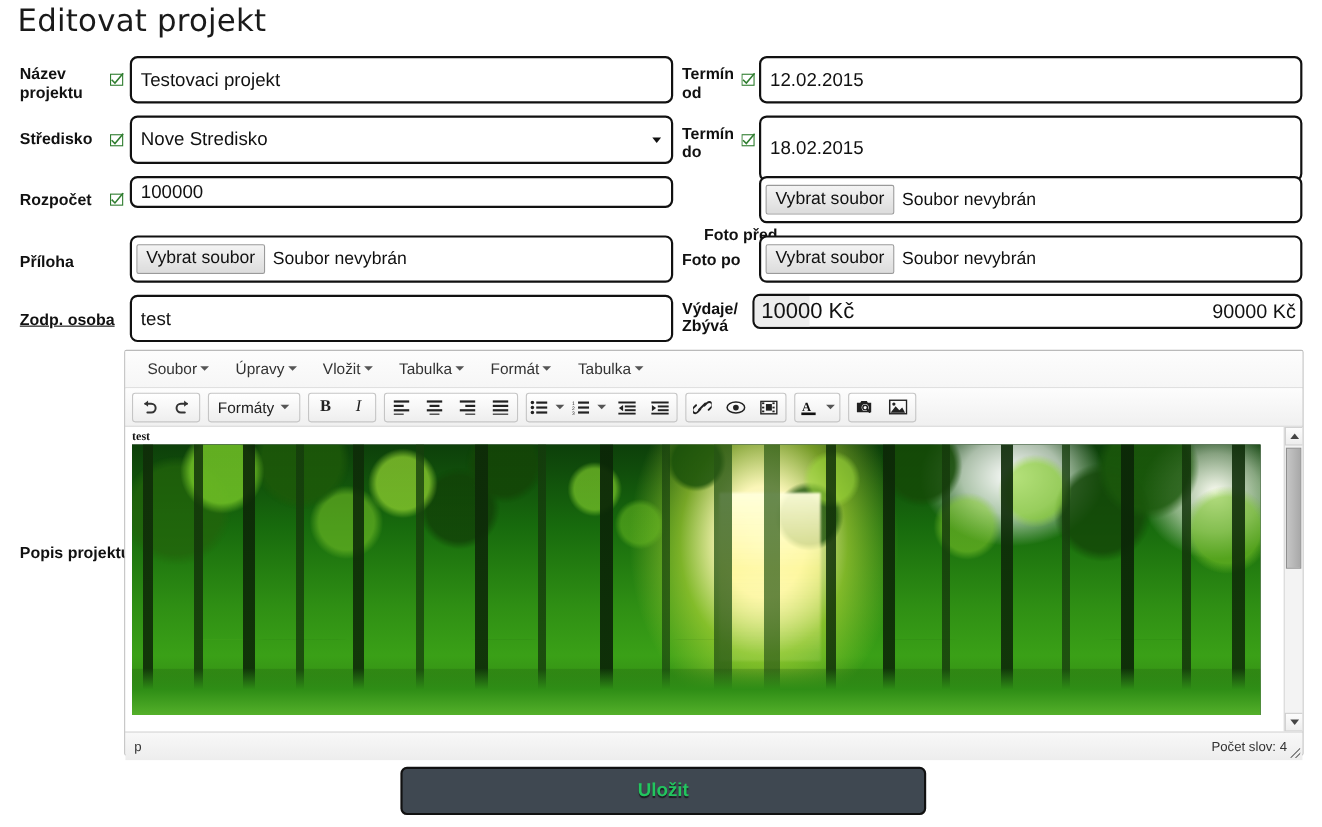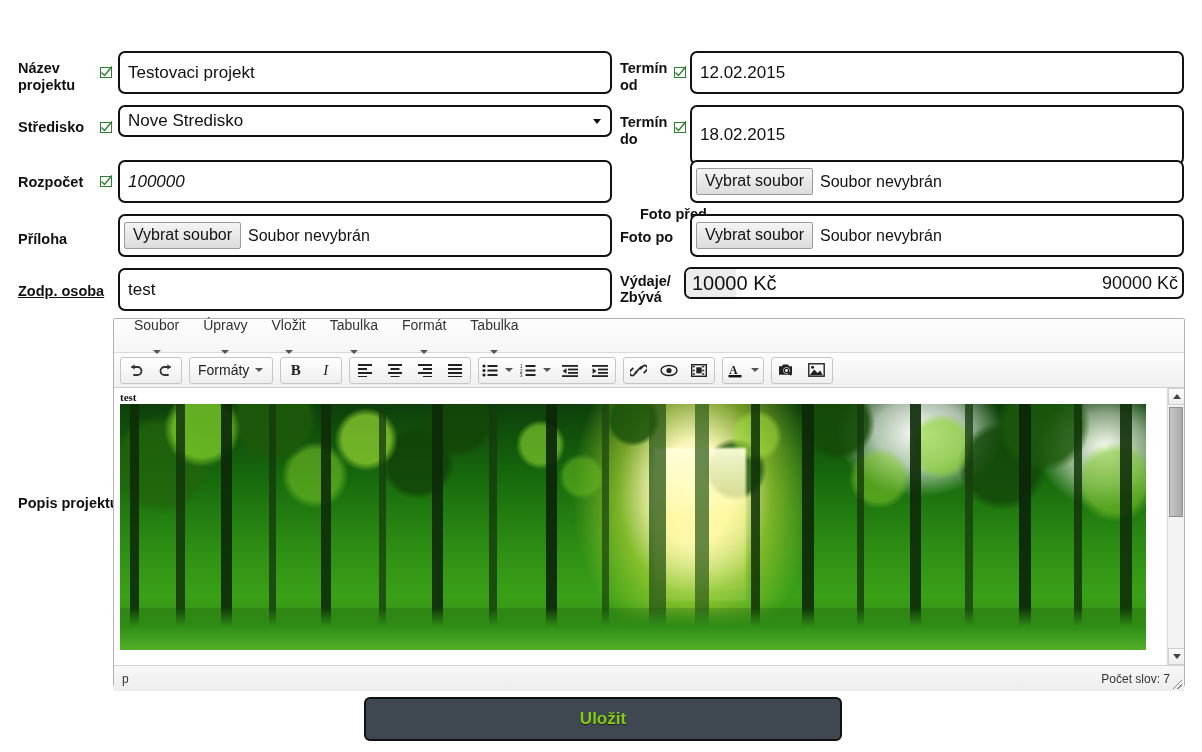--- a/index.html
+++ b/index.html
@@ -109,24 +109,23 @@
     height: 34px;
     background: linear-gradient(#fdfdfd,#f6f6f6);
     border-bottom: 1px solid #d9d9d9;
     display: flex; align-items: center;
     padding-left: 9px;
   }
   .mce-menuitem {
     font-size: 14px; color: #333;
     padding: 3px 11px 4px 11px;
     margin-right: 2px;
-    display: flex; align-items: center; gap: 17px;
+    display: flex; align-items: center; gap: 3px;
     border-radius: 3px;
     white-space: nowrap;
-    flex-direction: column;
   }
   .mini-caret {
     width: 0; height: 0;
     border-left: 4px solid transparent;
     border-right: 4px solid transparent;
     border-top: 4px solid #555;
     display: inline-block;
   }
   .mce-toolbar {
     height: 35px;
@@ -276,31 +275,32 @@
       linear-gradient(135deg, rgba(0,0,0,0) 45%, #888 45%, #888 55%, rgba(0,0,0,0) 55%),
       linear-gradient(135deg, rgba(0,0,0,0) 70%, #888 70%, #888 80%, rgba(0,0,0,0) 80%);
   }
 
   
   .savebtn {
     position: absolute;
     border: 2px solid #111;
     border-radius: 6px;
     background: #3f4851;
-    color: #84cc16;
+    color: #22c55e;
     font-size: 17px; font-weight: bold;
     display: flex; align-items: center; justify-content: center;
     text-shadow: 0 1px 1px rgba(0,0,0,0.6);
   }
 </style>
 </head>
 <body>
 
 <div id="page">
 
+  <div class="page-title">Editovat projekt</div>
 
   <div class="lbl" style="left:18px; top:60px; width:80px;">
     <span>Název projektu</span>
   </div>
   <span class="chk" style="left:100px; top:66px;">
     <svg width="13" height="13" viewBox="0 0 13 13">
         <rect x="0.5" y="1.5" width="11" height="10" fill="none" stroke="#2f7d2f" stroke-width="1"></rect>
         <path d="M1.5 6.5 L4.5 9.5 L12 0.5" fill="none" stroke="#2f7d2f" stroke-width="1.4"></path>
       </svg>
   </span>
@@ -310,35 +310,35 @@
 
   <div class="lbl" style="left:18px; top:119px;">
     <span>Středisko</span>
   </div>
   <span class="chk" style="left:100px; top:121px;">
     <svg width="13" height="13" viewBox="0 0 13 13">
         <rect x="0.5" y="1.5" width="11" height="10" fill="none" stroke="#2f7d2f" stroke-width="1"></rect>
         <path d="M1.5 6.5 L4.5 9.5 L12 0.5" fill="none" stroke="#2f7d2f" stroke-width="1.4"></path>
       </svg>
   </span>
-  <div class="fld sel" style="left:118px; top:105px; width:494px; height:32px;">
+  <div class="fld sel" style="left:118px; top:105px; width:494px; height:44px;">
     <span>Nove Stredisko</span>
     <span class="caret"></span>
   </div>
 
   <div class="lbl" style="left:18px; top:174px;">
     <span>Rozpočet</span>
   </div>
   <span class="chk" style="left:100px; top:175px;">
     <svg width="13" height="13" viewBox="0 0 13 13">
         <rect x="0.5" y="1.5" width="11" height="10" fill="none" stroke="#2f7d2f" stroke-width="1"></rect>
         <path d="M1.5 6.5 L4.5 9.5 L12 0.5" fill="none" stroke="#2f7d2f" stroke-width="1.4"></path>
       </svg>
   </span>
-  <div class="fld" style="left:118px; top:160px; width:494px; height:43px;font-style:italic;">
+  <div class="fld" style="left:118px; top:160px; width:494px; height:29px;">
     <span>100000</span>
   </div>
 
   <div class="lbl" style="left:18px; top:231px;">
     <span>Příloha</span>
   </div>
   <div class="fld filebox" style="left:118px; top:214px; width:494px; height:43px;">
     <span class="filebtn">Vybrat soubor</span>
     <span class="filetxt">Soubor nevybrán</span>
   </div>
@@ -656,21 +656,21 @@
           </div>
         <div class="vthumb"></div>
         <div class="vsbtn bot">
             <span class="arrow-down"></span>
           </div>
       </div>
     </div>
 
     <div class="mce-status">
       <span class="mce-path">p</span>
-      <span class="mce-words">Počet slov: 7</span>
+      <span class="mce-words">Počet slov: 4</span>
       <span class="resize-grip"></span>
     </div>
   </div>
 
   <div class="savebtn" style="left:364px; top:697px; width:478px; height:44px;">
     <span>Uložit</span>
   </div>
 
 </div>
 

